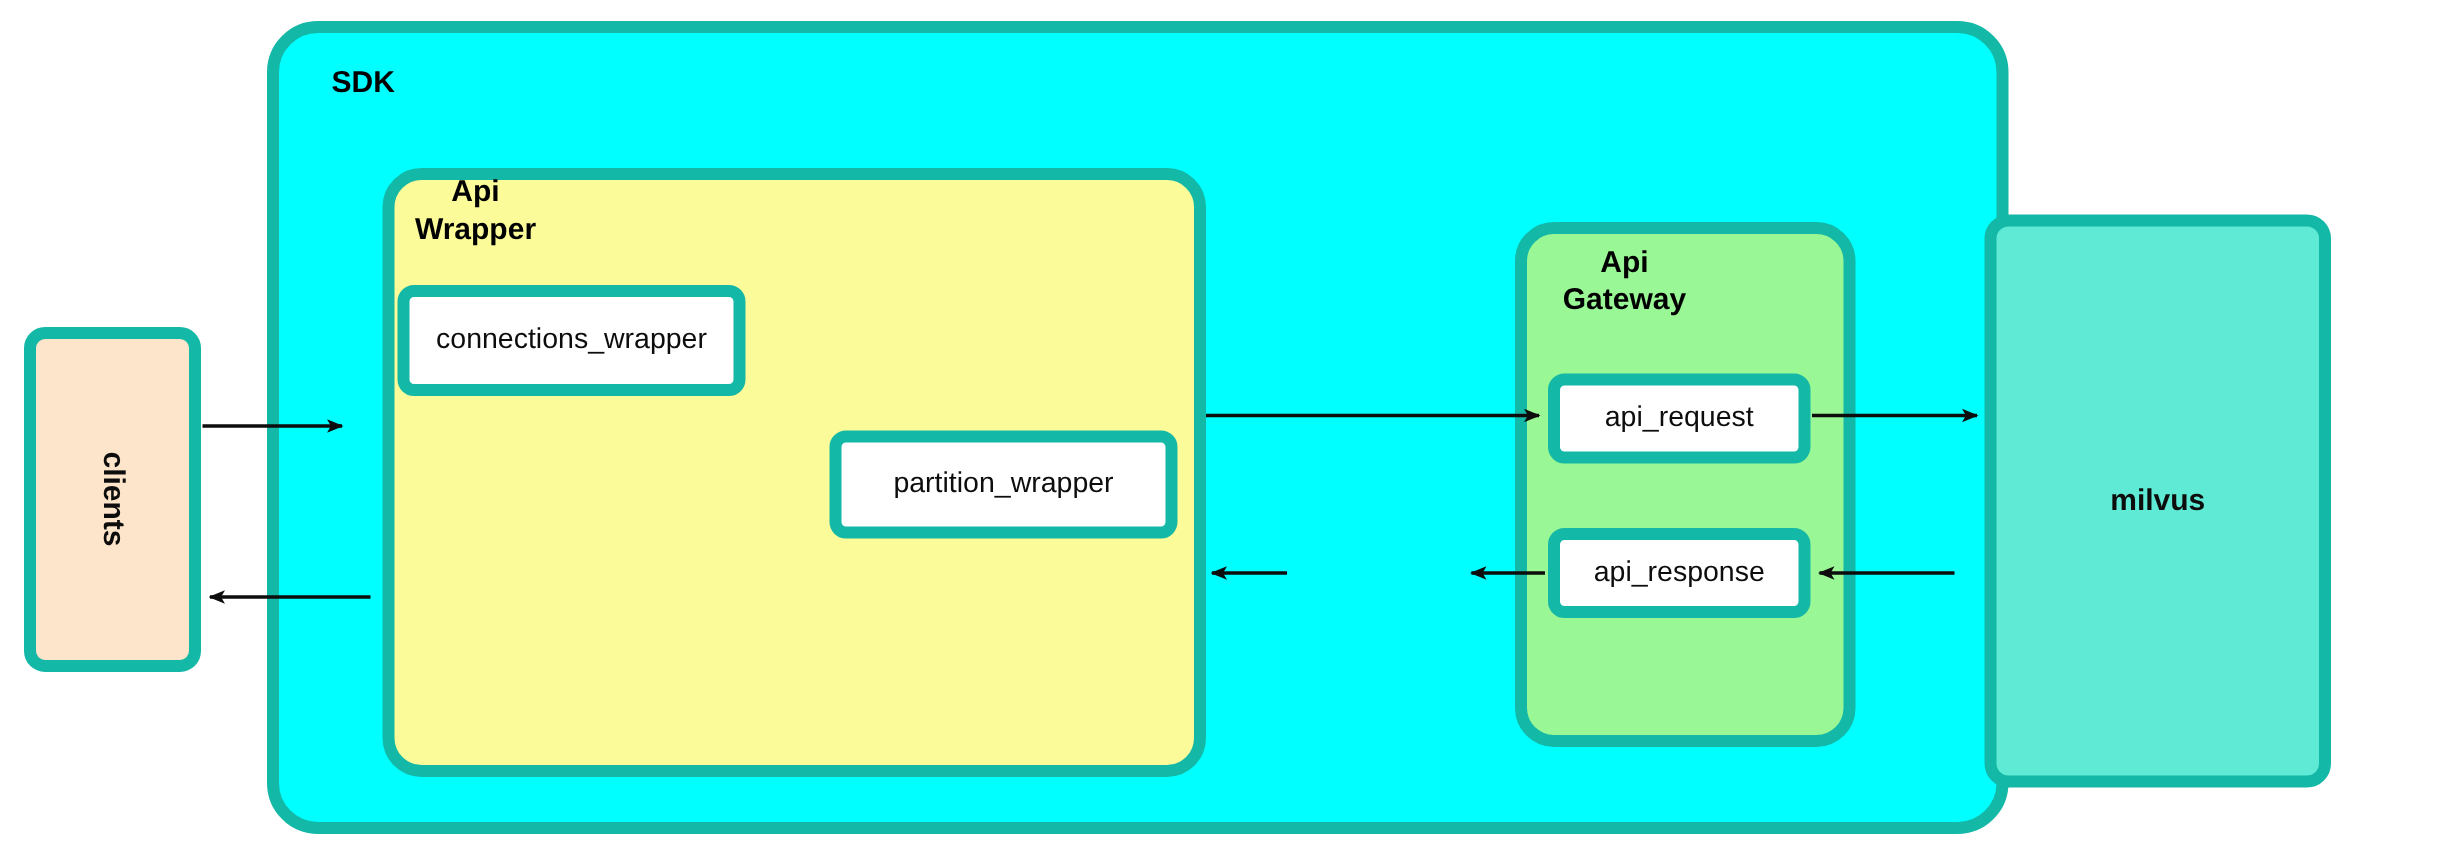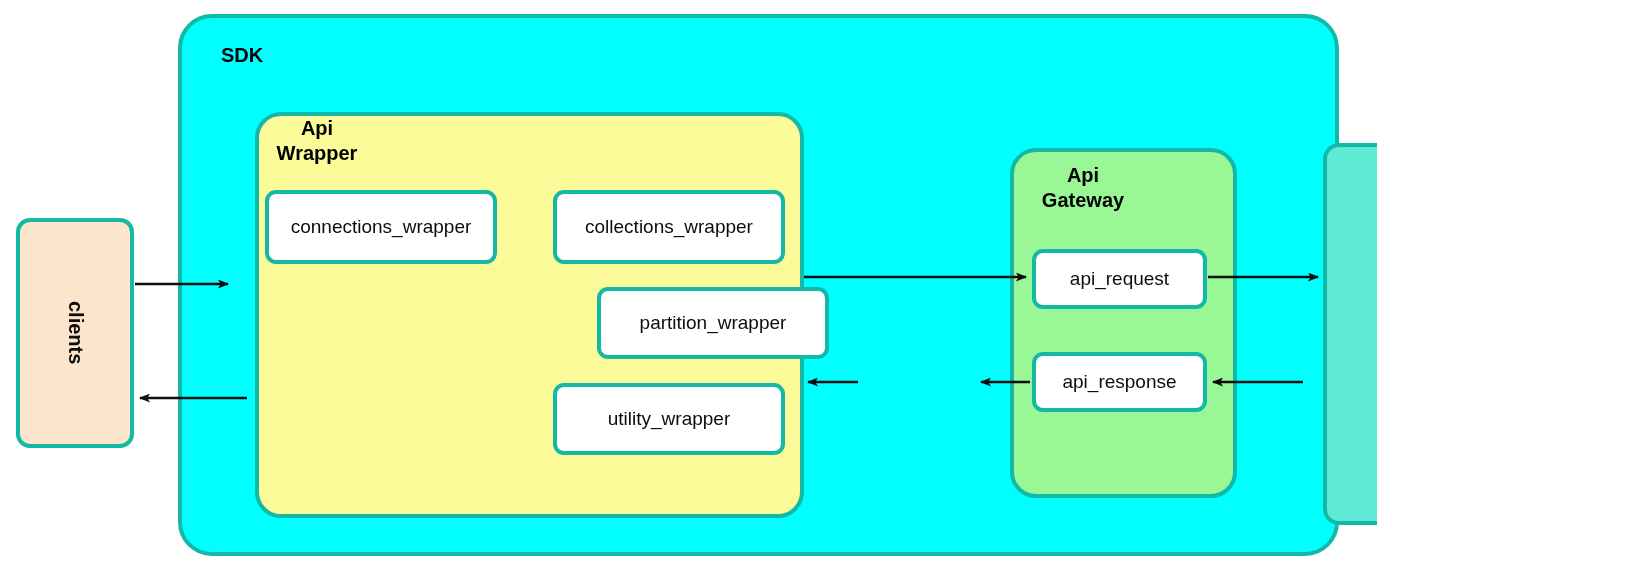--- a/index.html
+++ b/index.html
@@ -5,29 +5,29 @@
   html, body {
     margin: 0;
     padding: 0;
     background: #ffffff;
   }
   body {
     font-family: "Liberation Sans", sans-serif;
   }
   #canvas {
     position: relative;
-    width: 1377px;
+    width: 1634px;
     height: 574px;
     background: #ffffff;
     overflow: hidden;
   }
   .box {
     position: absolute;
     box-sizing: border-box;
-    border: 4px solid #14b8a6;
+    border: 8px solid #14b8a6;
     display: flex;
     align-items: center;
     justify-content: center;
     text-align: center;
     color: #0d0d0d;
   }
   
   #sdk-container {
     left: 178px;
     top: 14px;
@@ -83,21 +83,21 @@
   
   .leaf {
     background: #ffffff;
     border-radius: 11px;
     font-size: 19px;
     line-height: 22px;
   }
   #box-connections-wrapper { left: 265px; top: 190px; width: 232px; height: 74px; }
   #box-collections-wrapper { left: 553px; top: 190px; width: 232px; height: 74px; }
   #box-schema-wrapper      { left: 265px; top: 287px; width: 232px; height: 72px; }
-  #box-partition-wrapper   { left: 553px; top: 287px; width: 232px; height: 72px; margin-left: 44px; }
+  #box-partition-wrapper   { left: 553px; top: 287px; width: 232px; height: 72px; }
   #box-index-wrapper       { left: 265px; top: 383px; width: 232px; height: 72px; }
   #box-utility-wrapper     { left: 553px; top: 383px; width: 232px; height: 72px; }
   #box-api-request  { left: 1032px; top: 249px; width: 175px; height: 60px; }
   #box-api-response { left: 1032px; top: 352px; width: 175px; height: 60px; }
   #box-checker      { left: 860px; top: 352px; width: 116px; height: 60px; }
   
   #box-clients {
     left: 16px;
     top: 218px;
     width: 118px;
@@ -142,23 +142,21 @@
 
   <div class="box" id="api-gateway-container"></div>
 
   <div class="group-title" id="sdk-title">SDK</div>
   <div class="group-title" id="api-wrapper-title">Api
 Wrapper</div>
   <div class="group-title" id="api-gateway-title">Api
 Gateway</div>
 
   <div class="box leaf" id="box-connections-wrapper">connections_wrapper</div>
-  <div class="box leaf" id="box-collections-wrapper">collections_wrapper</div>
   <div class="box leaf" id="box-partition-wrapper">partition_wrapper</div>
-  <div class="box leaf" id="box-utility-wrapper">utility_wrapper</div>
 
   <div class="box leaf" id="box-api-response">api_response</div>
   <div class="box leaf" id="box-api-request">api_request</div>
 
 
   <div class="box" id="box-clients">
     <span class="vertical-label">clients</span>
   </div>
 
   <div class="box" id="box-milvus">milvus</div>

